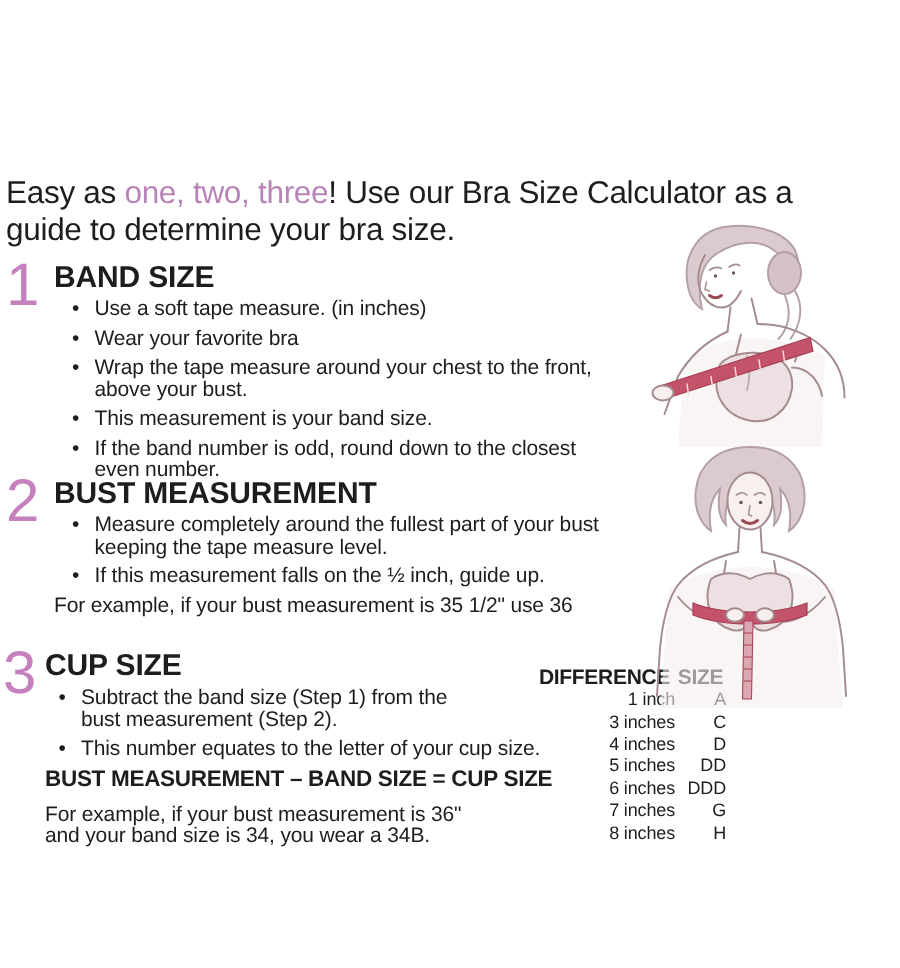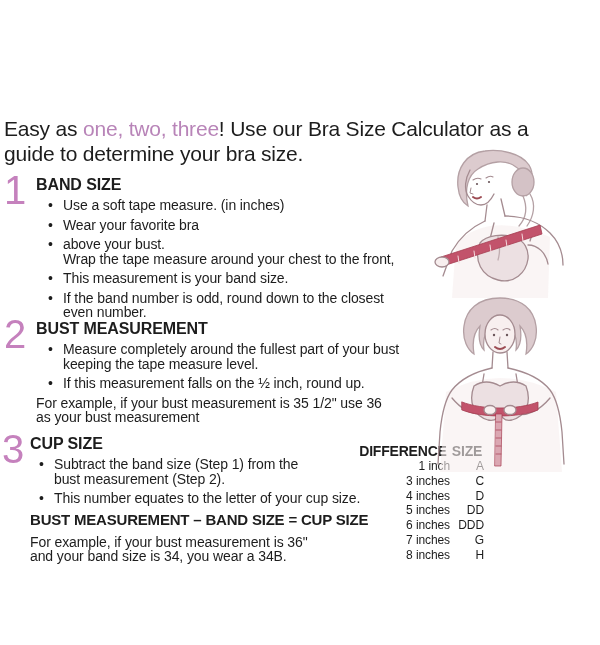--- a/index.html
+++ b/index.html
@@ -24,21 +24,21 @@
 
   .step{position:absolute;display:flex;align-items:flex-start;}
   .step1{left:4px;top:170px;}
   .step2{left:4px;top:314px;}
   .step3{left:2px;top:429px;}
   .step-num{
     font-size:40px;line-height:40px;color:var(--num-purple);
     width:32px;flex:0 0 32px;font-weight:400;
   }
   .step3 .step-num{flex-basis:28px;width:28px;}
-  .step-title{font-weight:bold;font-size:16px;line-height:18px;margin:6px 0 4px 0;letter-spacing:-0.1px;}
+  .step-title{font-weight:bold;font-size:20px;line-height:18px;margin:6px 0 4px 0;letter-spacing:-0.1px;}
   ul.bullets{margin:0;padding:0;list-style:none;}
   ul.bullets li{
     position:relative;padding-left:27px;margin:0 0 5px 0;
     font-size:14px;line-height:14.5px;letter-spacing:-0.1px;
   }
   ul.bullets li::before{content:"\2022";position:absolute;left:12px;top:0;}
   .step3 ul.bullets li{padding-left:24px;}
   .step3 ul.bullets li::before{left:9px;}
   .line{display:block;white-space:pre;}
   .example{font-size:14px;line-height:14.5px;margin-top:4px;letter-spacing:-0.1px;}
@@ -73,22 +73,22 @@
   <div class="step-body">
     <div class="step-title">BAND SIZE</div>
     <ul class="bullets">
       <li>
           <span class="line">Use a soft tape measure. (in inches)</span>
         </li>
       <li>
           <span class="line">Wear your favorite bra</span>
         </li>
       <li>
+          <span class="line">Wrap the tape measure around your chest to the front,</span>
           <span class="line">above your bust.</span>
-          <span class="line">Wrap the tape measure around your chest to the front,</span>
         </li>
       <li>
           <span class="line">This measurement is your band size.</span>
         </li>
       <li>
           <span class="line">If the band number is odd, round down to the closest</span>
           <span class="line">even number.</span>
         </li>
     </ul>
   </div>
@@ -97,26 +97,25 @@
 <div class="step step2">
   <div class="step-num">2</div>
   <div class="step-body">
     <div class="step-title">BUST MEASUREMENT</div>
     <ul class="bullets">
       <li>
           <span class="line">Measure completely around the fullest part of your bust</span>
           <span class="line">keeping the tape measure level.</span>
         </li>
       <li>
-          <span class="line">If this measurement falls on the ½ inch, round up.</span>
+          <span class="line">If this measurement falls on the ½ inch, guide up.</span>
         </li>
     </ul>
     <div class="example">
       <span class="line">For example, if your bust measurement is 35 1/2" use 36</span>
-      <span class="line">as your bust measurement</span>
     </div>
   </div>
 </div>
 
 <div class="step step3">
   <div class="step-num">3</div>
   <div class="step-body">
     <div class="step-title">CUP SIZE</div>
     <ul class="bullets">
       <li>

